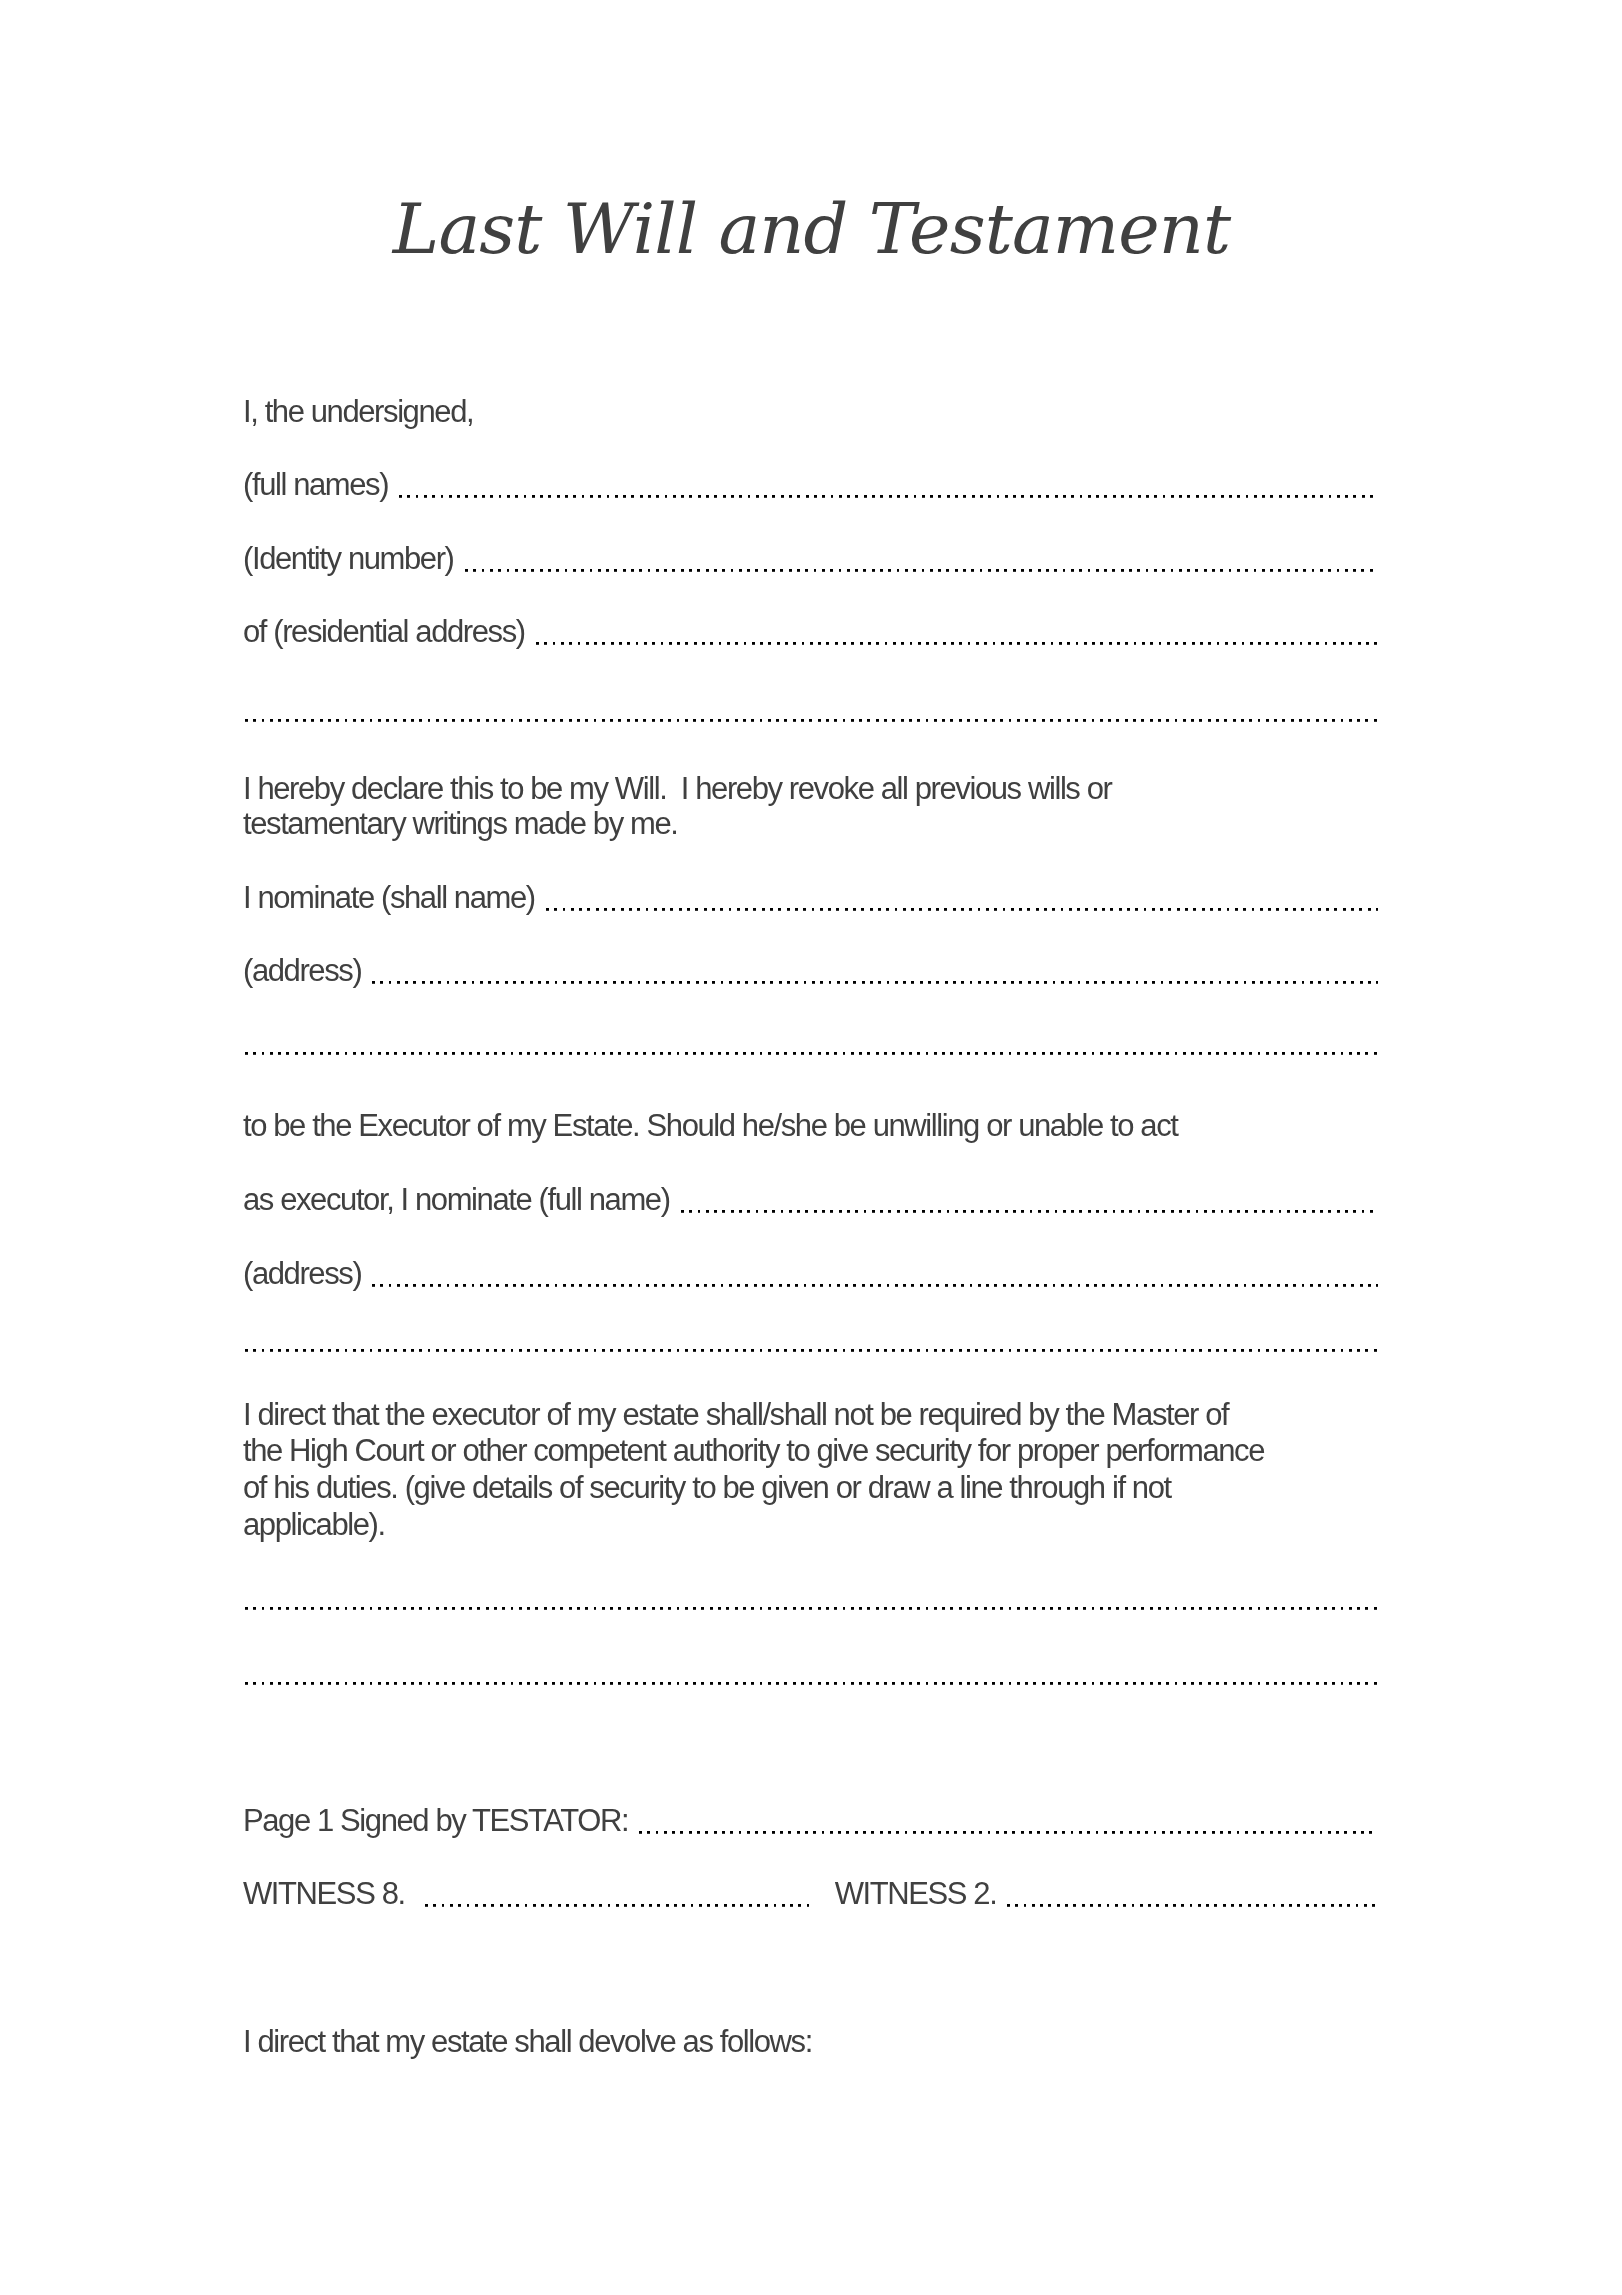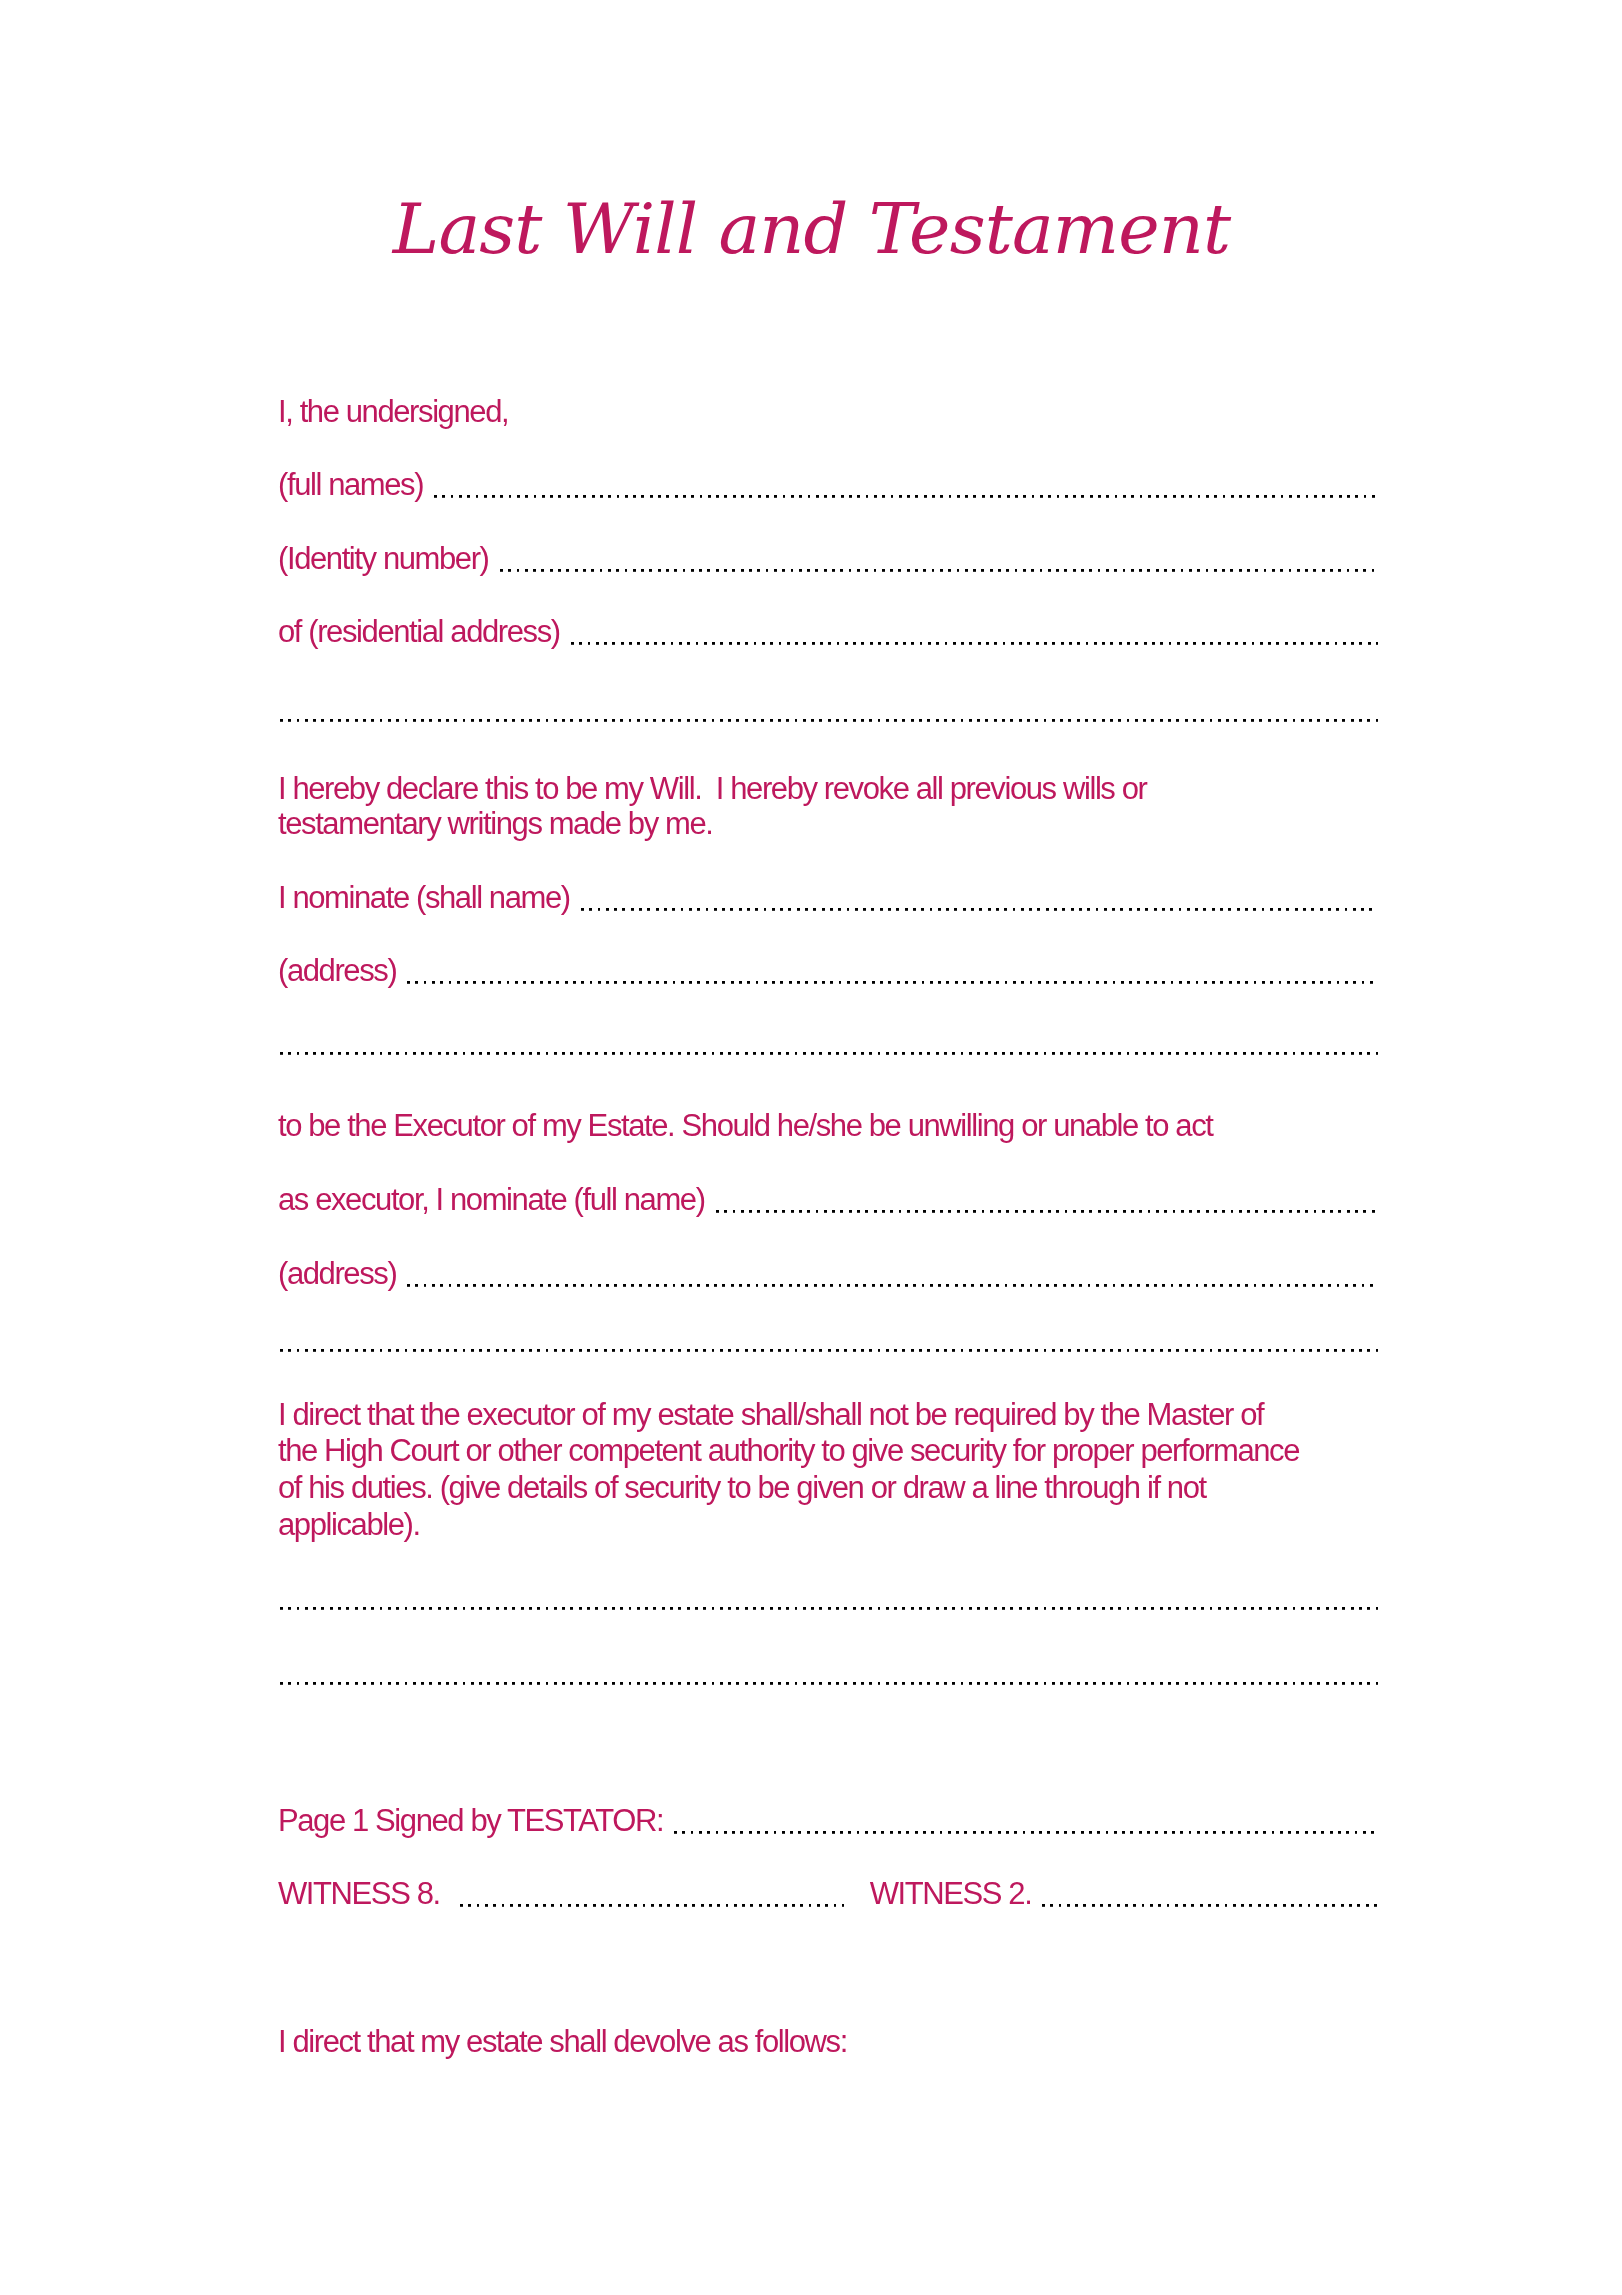--- a/index.html
+++ b/index.html
@@ -1,21 +1,21 @@
 <!DOCTYPE html>
 <html style="font-size:14.7px"><head>
 <meta charset="utf-8">
 <style>
   html,body{margin:0;padding:0;background:#ffffff;}
   .page{
     position:relative;
     width:1623px;
     height:2216px;
     background:#ffffff;
-    color:#be185d;
+    color:#404040;
     font-family:"Liberation Sans", sans-serif;
     font-size:31px;
     letter-spacing:-1.4px;
     overflow:hidden;
   }
   .title{
     position:absolute;
     top:188px;
     left:0;
     width:100%;
@@ -26,21 +26,20 @@
     font-weight:400;
     font-size:70px;
     letter-spacing:-0.9px;
   }
   .row{
     position:absolute;
     left:243px;
     right:245px;
     height:35px;
     line-height:35px;
-    margin-left:35px;
   }
   .tline{white-space:pre;}
   .fline{display:flex;align-items:stretch;text-align:center;}
   .lbl{white-space:pre;flex:0 0 auto;}
   .dots{
     flex:1 1 auto;
     margin-left:11px;
     background-image:repeating-linear-gradient(to right,#000 0 2.8px,transparent 2.8px 8.3px);
     background-size:100% 2.8px;
     background-repeat:no-repeat;

